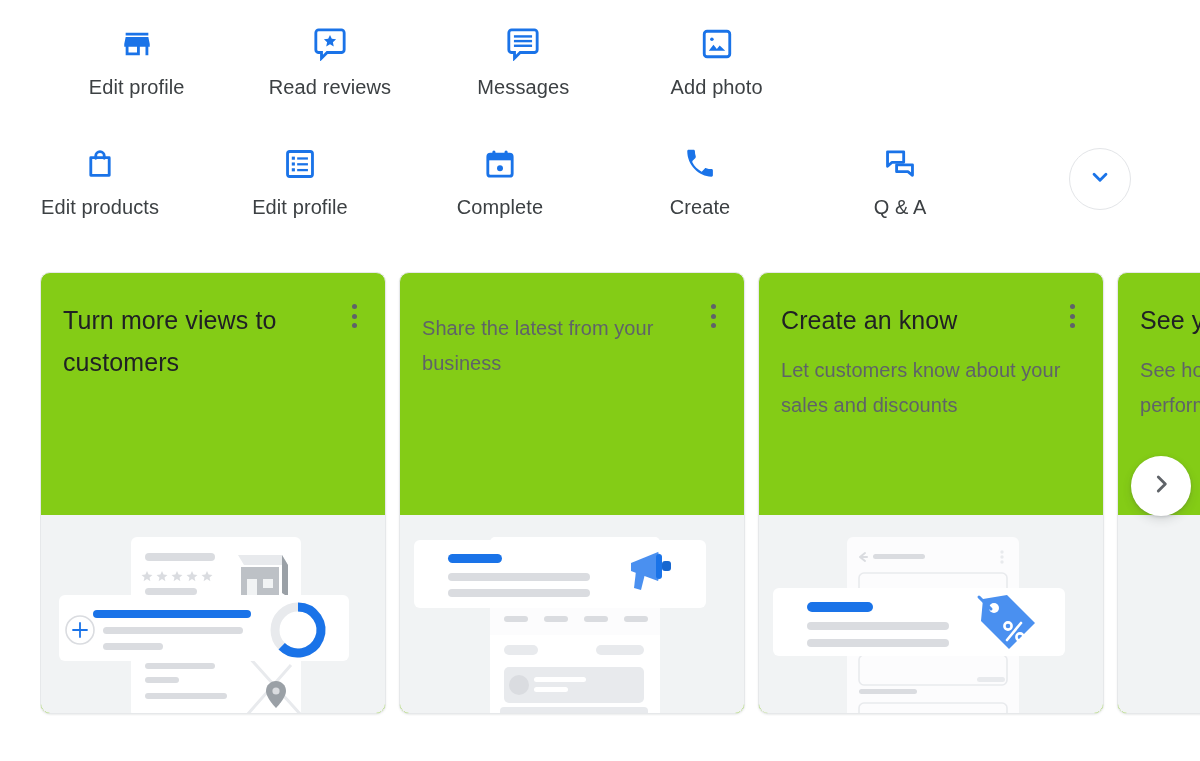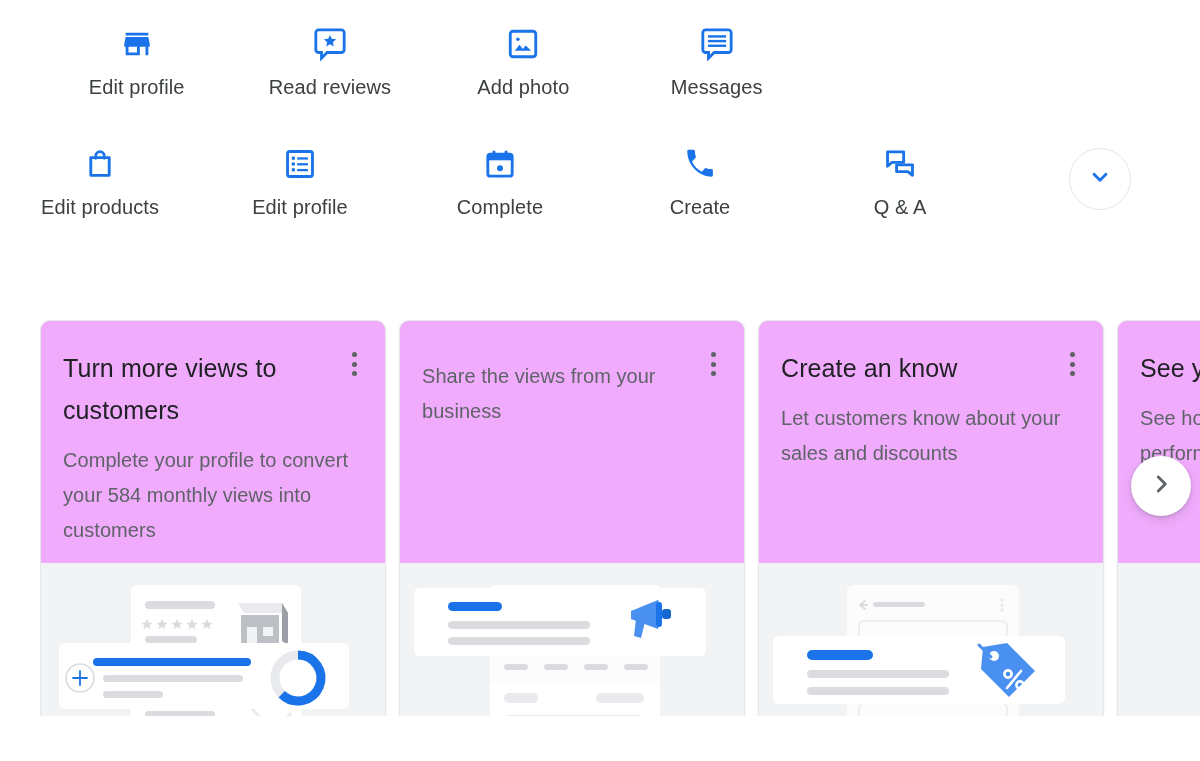--- a/index.html
+++ b/index.html
@@ -72,30 +72,29 @@
     top: 0;
     right: 0;
     height: 444px;
     display: flex;
     gap: 13px;
     overflow: hidden;
   }
   .card {
     flex: 0 0 346px;
     height: 442px;
-    background: #f0abfc;
+    background: #84cc16;
     border: 1px solid #e6e8ea;
     border-radius: 10px;
     box-shadow: 0 1px 2px rgba(60,64,67,0.10);
     display: flex;
     flex-direction: column;
     overflow: hidden;
     position: relative;
     cursor: pointer;
-    margin-top: 48px;
   }
   .card-head {
     padding: 26px 22px 0 22px;
     flex: 0 0 auto;
     height: 242px;
     position: relative;
   }
   .card-title {
     font-size: 25px;
     line-height: 42px;
@@ -171,38 +170,38 @@
           <path d="M20 2H4c-1.1 0-2 .9-2 2v12c0 1.1.9 2 2 2h2v4l4-4h10c1.1 0 2-.9 2-2V4c0-1.1-.9-2-2-2z" fill="none" stroke="#1a73e8" stroke-width="2"></path>
           <path d="M12 5.6l1.27 2.78 3.03.33-2.26 2.04.62 2.98L12 12.22 9.34 13.73l.62-2.98-2.26-2.04 3.03-.33z" fill="#1a73e8"></path>
         </svg>
       </span>
       <span class="lbl">Read reviews</span>
     </div>
 
     <div class="action">
       <span class="ico">
         <svg width="34" height="34" viewBox="0 0 24 24">
-          <rect x="3" y="3" width="18" height="18" rx="2" fill="none" stroke="#1a73e8" stroke-width="2"></rect>
-          <path d="M6.2 16.8l3.3-4.3 2.4 3 2-2.5 3.9 3.8z" fill="#1a73e8"></path>
-          <circle cx="8.4" cy="8.6" r="1.25" fill="#1a73e8"></circle>
-        </svg>
-      </span>
-      <span class="lbl">Add photo</span>
-    </div>
-
-    <div class="action">
-      <span class="ico">
-        <svg width="34" height="34" viewBox="0 0 24 24">
           <path d="M20 2H4c-1.1 0-2 .9-2 2v12c0 1.1.9 2 2 2h2v4l4-4h10c1.1 0 2-.9 2-2V4c0-1.1-.9-2-2-2z" fill="none" stroke="#1a73e8" stroke-width="2"></path>
           <rect x="5.6" y="5.8" width="12.8" height="1.7" fill="#1a73e8"></rect>
           <rect x="5.6" y="9.1" width="12.8" height="1.7" fill="#1a73e8"></rect>
           <rect x="5.6" y="12.4" width="12.8" height="1.7" fill="#1a73e8"></rect>
         </svg>
       </span>
       <span class="lbl">Messages</span>
+    </div>
+
+    <div class="action">
+      <span class="ico">
+        <svg width="34" height="34" viewBox="0 0 24 24">
+          <rect x="3" y="3" width="18" height="18" rx="2" fill="none" stroke="#1a73e8" stroke-width="2"></rect>
+          <path d="M6.2 16.8l3.3-4.3 2.4 3 2-2.5 3.9 3.8z" fill="#1a73e8"></path>
+          <circle cx="8.4" cy="8.6" r="1.25" fill="#1a73e8"></circle>
+        </svg>
+      </span>
+      <span class="lbl">Add photo</span>
     </div>
 
 
   </div>
 
   <div class="action-row row-2">
 
     <div class="action">
       <span class="ico">
         <svg width="34" height="34" viewBox="0 0 24 24">
@@ -272,21 +271,20 @@
   </div>
 </div>
 
 <div class="carousel-wrap">
 
   <div class="carousel">
 
     <div class="card">
       <div class="card-head">
         <div class="card-title">Turn more views to customers</div>
-        <div class="card-sub">Complete your profile to convert your 584 monthly views into customers</div>
         <div class="kebab">
             <i></i>
             <i></i>
             <i></i>
           </div>
       </div>
       <div class="card-art">
         <svg width="346" height="200" viewBox="0 0 346 200" style="position:absolute;left:0;top:0">
           <rect x="90" y="22" width="170" height="180" rx="6" fill="#fff"></rect>
           <rect x="104" y="38" width="70" height="8" rx="4" fill="#dadce0"></rect>
@@ -318,21 +316,21 @@
           <rect x="62" y="112" width="140" height="7" rx="3.5" fill="#dadce0"></rect>
           <rect x="62" y="128" width="60" height="7" rx="3.5" fill="#dadce0"></rect>
           <circle cx="257" cy="115" r="23" fill="none" stroke="#e8eaed" stroke-width="9"></circle>
           <path d="M257 92a23 23 0 1 1 -16.3 39.3" fill="none" stroke="#1a73e8" stroke-width="9" stroke-linecap="butt"></path>
         </svg>
       </div>
     </div>
 
     <div class="card">
       <div class="card-head">
-        <div class="card-sub">Share the views from your business</div>
+        <div class="card-sub">Share the latest from your business</div>
         <div class="kebab">
             <i></i>
             <i></i>
             <i></i>
           </div>
       </div>
       <div class="card-art">
         <svg width="346" height="200" viewBox="0 0 346 200" style="position:absolute;left:0;top:0">
           <rect x="90" y="22" width="170" height="190" rx="5" fill="#fff"></rect>
           <rect x="90" y="90" width="170" height="30" fill="#fcfcfd"></rect>

